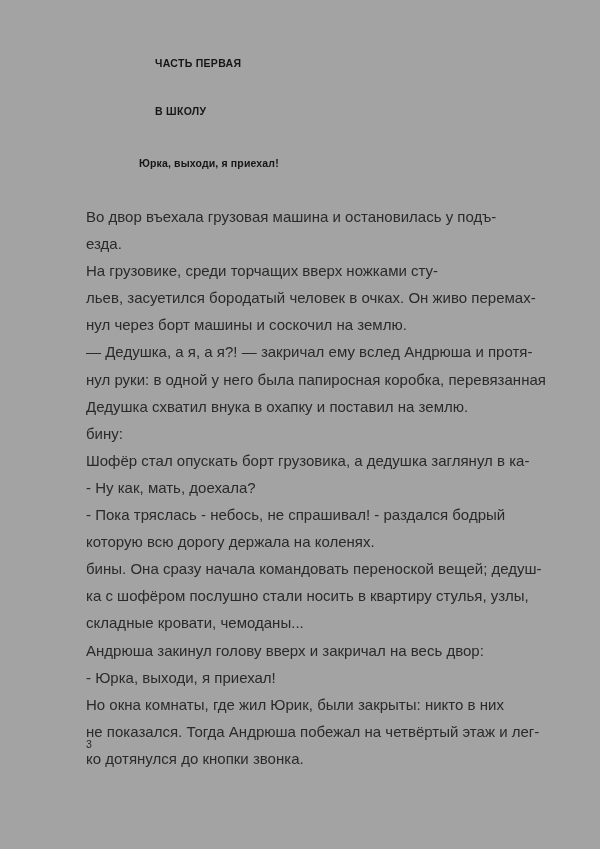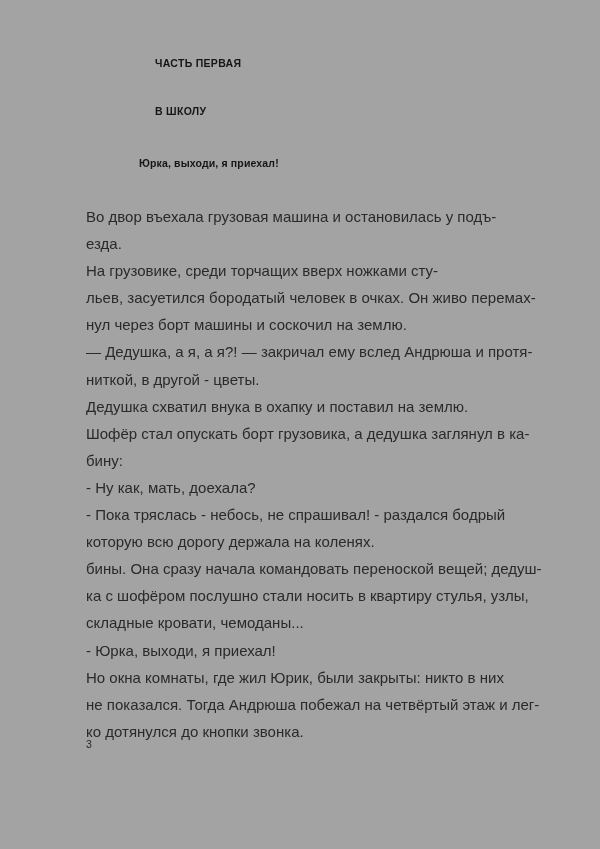--- a/index.html
+++ b/index.html
@@ -77,30 +77,31 @@
 
     <p class="heading heading-story">Юрка, выходи, я приехал!</p>
 
     <div class="body-block">
         <div class="line">Во двор въехала грузовая машина и остановилась у подъ-</div>
         <div class="line">езда.</div>
         <div class="line">На грузовике, среди торчащих вверх ножками сту-</div>
         <div class="line">льев, засуетился бородатый человек в очках. Он живо перемах-</div>
         <div class="line">нул через борт машины и соскочил на землю.</div>
         <div class="line">— Дедушка, а я, а я?! — закричал ему вслед Андрюша и протя-</div>
-        <div class="line">ниткой, в другой - цветы.</div>
+        <div class="line">нул руки: в одной у него была папиросная коробка, перевязанная</div>
         <div class="line">Дедушка схватил внука в охапку и поставил на землю.</div>
+        <div class="line">бину:</div>
         <div class="line">Шофёр стал опускать борт грузовика, а дедушка заглянул в ка-</div>
-        <div class="line">бину:</div>
         <div class="line">- Ну как, мать, доехала?</div>
         <div class="line">- Пока тряслась - небось, не спрашивал! - раздался бодрый</div>
         <div class="line">которую всю дорогу держала на коленях.</div>
         <div class="line">бины. Она сразу начала командовать переноской вещей; дедуш-</div>
         <div class="line">ка с шофёром послушно стали носить в квартиру стулья, узлы,</div>
         <div class="line">складные кровати, чемоданы...</div>
+        <div class="line">Андрюша закинул голову вверх и закричал на весь двор:</div>
         <div class="line">- Юрка, выходи, я приехал!</div>
         <div class="line">Но окна комнаты, где жил Юрик, были закрыты: никто в них</div>
         <div class="line">не показался. Тогда Андрюша побежал на четвёртый этаж и лег-</div>
         <div class="line">ко дотянулся до кнопки звонка.</div>
       </div>
 
   </div>
 
   <div class="page-number">3</div>
 

